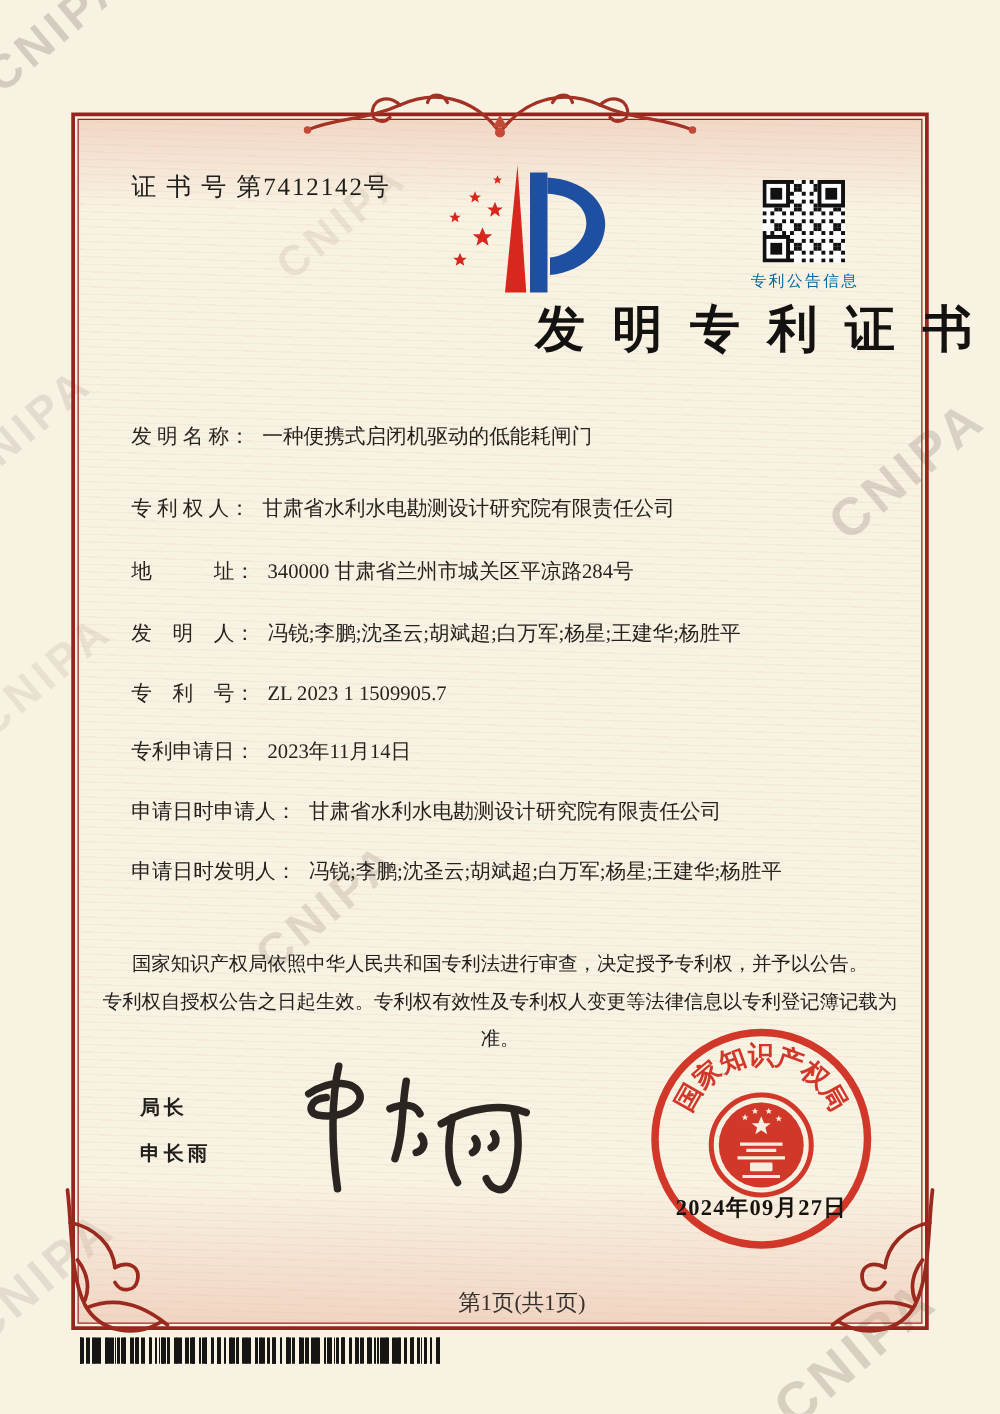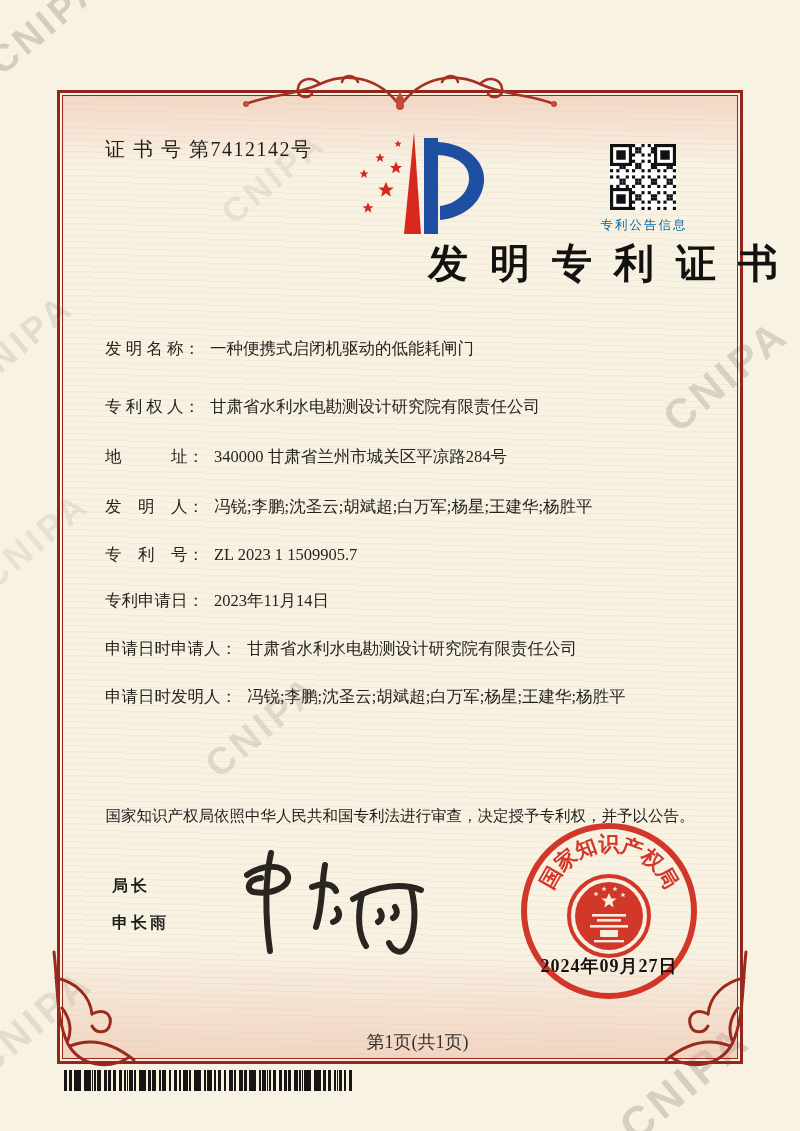--- a/index.html
+++ b/index.html
@@ -35,21 +35,21 @@
     font-size:40px; font-weight:700; letter-spacing:22px; text-indent:22px; color:#141210;
   }
   .qr-label { left:594px; top:217px; width:100px; text-align:center;
     font-size:12.5px; letter-spacing:2px; color:#0369a1; }
   .row { position:absolute; left:105px; right:58px; white-space:nowrap;
     font-size:16.5px; color:#26231f; }
   .row .lab { color:#26231f;margin-top:12px; }
   .row .val { margin-left:10px; }
   .row .col2 { position:absolute; left:350px; top:0; }
   .para { left:78px; right:78px; top:757px; font-size:15.5px; line-height:30px;
-    color:#201d1a; text-align:center;margin-top:44px; }
+    color:#201d1a; text-align:center; }
   .sig-role { left:112px; top:876px; font-size:16px; letter-spacing:3px;
     font-family:"Liberation Sans","DejaVu Sans",sans-serif; color:#22201d; font-weight:600;}
   .sig-name { left:112px; top:913px; font-size:16px; letter-spacing:3px;
     font-family:"Liberation Sans","DejaVu Sans",sans-serif; color:#22201d; font-weight:600;}
   .seal-box { left:518px; top:820px; width:182px; height:182px; }
   .seal-date { position:absolute; left:0; right:0; top:134px; text-align:center;
     font-size:18px; font-weight:700; color:#16130f; letter-spacing:1px; }
   .footer { left:0; right:0; top:1030px; text-align:center; font-size:18px; color:#35312c;padding-left:35px; }
   .barcode {
     left:64px; top:1070px; width:288px; height:21px;
@@ -265,20 +265,21 @@
 </div>
 <div class="row" style="top:638px;">
   <span class="lab">申请日时申请人：</span><span class="val">甘肃省水利水电勘测设计研究院有限责任公司</span>
 </div>
 <div class="row" style="top:686px;">
   <span class="lab">申请日时发明人：</span><span class="val">冯锐;李鹏;沈圣云;胡斌超;白万军;杨星;王建华;杨胜平</span>
 </div>
 
 <div class="abs para">
   <div>国家知识产权局依照中华人民共和国专利法进行审查，决定授予专利权，并予以公告。</div>
+  <div>专利权自授权公告之日起生效。专利权有效性及专利权人变更等法律信息以专利登记簿记载为准。</div>
 </div>
 
 <div class="abs sig-role">局长</div>
 <div class="abs sig-name">申长雨</div>
 <svg class="abs" style="left:225px;top:845px;" width="205" height="118" viewBox="0 0 205 118">
   <g stroke="#2a2520" fill="none" stroke-width="6" stroke-linecap="round" stroke-linejoin="round">
     <path d="M46,8 C40,34 40,72 45,106"></path>
     <path d="M22,30 C40,18 60,20 63,31 C65,42 46,50 29,47 C20,45 23,34 36,33"></path>
     <path d="M100,20 C96,42 98,62 91,82"></path>
     <path d="M87,42 C99,37 108,39 111,46"></path>

